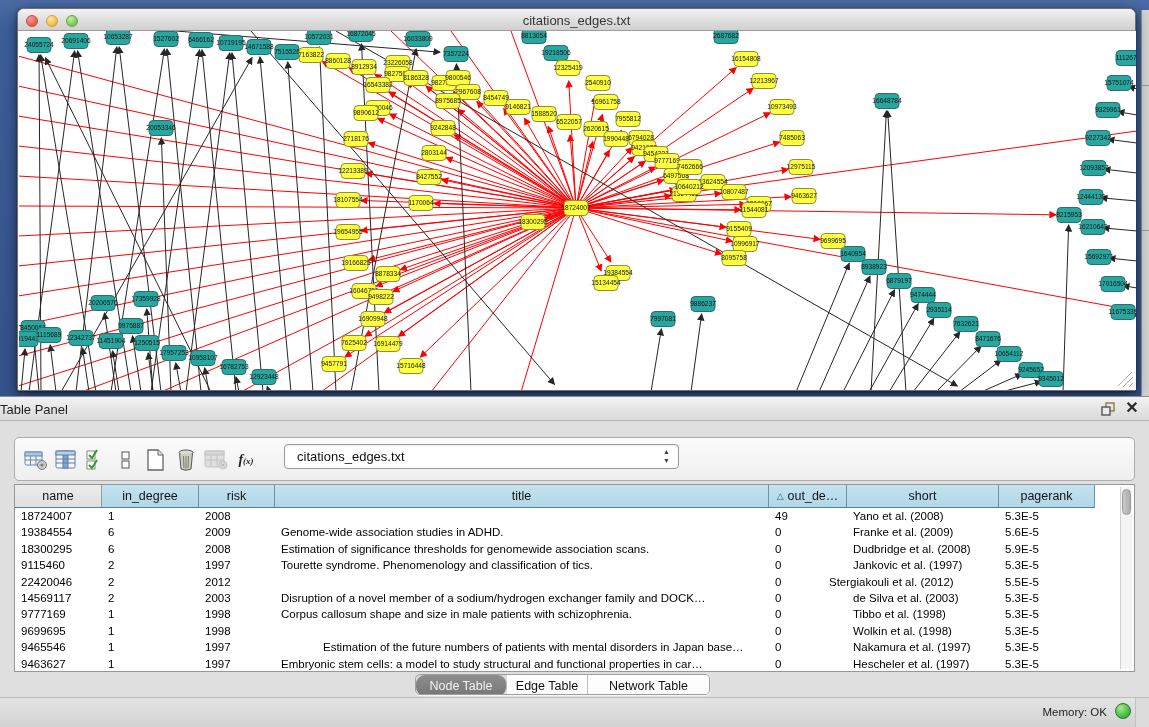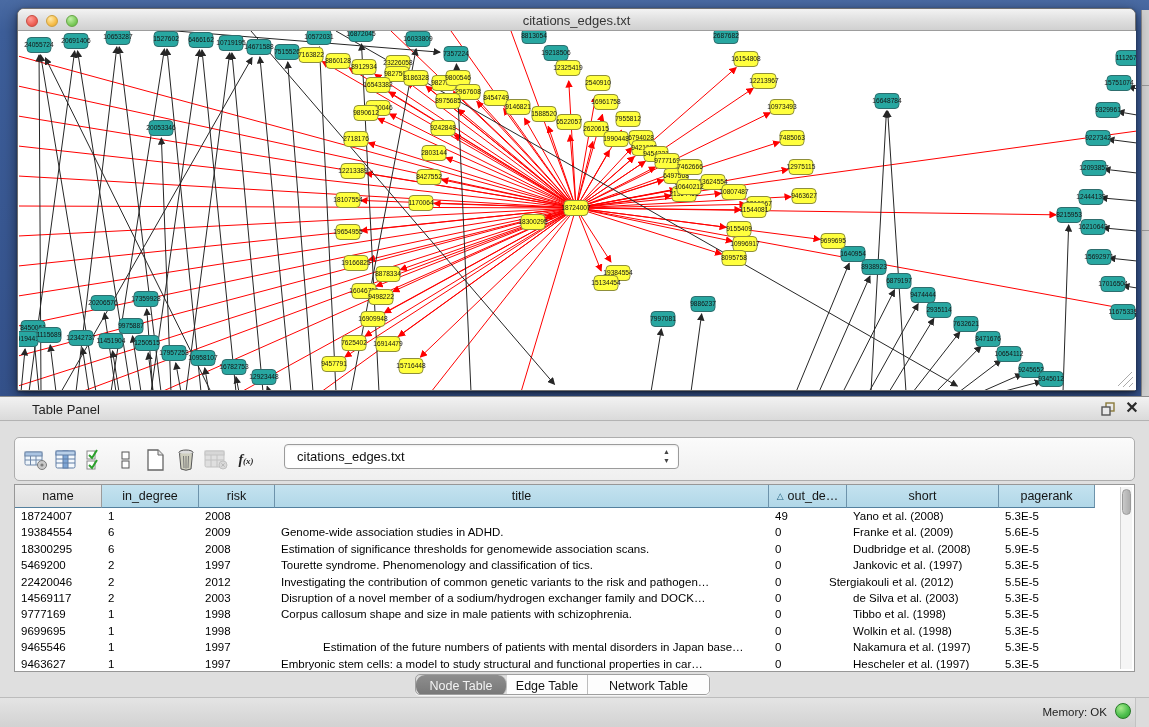--- a/index.html
+++ b/index.html
@@ -36,21 +36,21 @@
           background:
             linear-gradient(135deg, transparent 45%, #aaa 45%, #aaa 50%, transparent 50%) ,
             linear-gradient(135deg, transparent 65%, #aaa 65%, #aaa 70%, transparent 70%),
             linear-gradient(135deg, transparent 85%, #aaa 85%, #aaa 90%, transparent 90%);
   }
 
   
   .tp-header { position:absolute; left:0; top:396px; width:1149px; height:25px;
                background:linear-gradient(180deg,#f2f2f2,#dadada);
                border-top:1px solid #8d8d8d; border-bottom:1px solid #b3b3b3; }
-  .tp-header .tp-title { position:absolute; left:32px; top:5px; font-size:13px; color:#1f1f1f; }
+  .tp-header .tp-title { position:absolute; left:0; top:5px; font-size:13px; color:#1f1f1f; }
   .tp-float { position:absolute; left:1101px; top:5px; width:16px; height:14px; cursor:pointer; }
   .tp-close { position:absolute; left:1124px; top:2px; width:16px; height:18px;
               font-size:16px; font-weight:bold; color:#2b2b2b; cursor:pointer; line-height:18px; text-align:center; }
 
   .panel-body { position:absolute; left:0; top:422px; width:1149px; height:305px; background:#dfdfdf; }
 
   .toolbar { position:absolute; left:14px; top:15px; width:1121px; height:44px;
              background:linear-gradient(180deg,#fbfbfb,#efefef);
              border:1px solid #adadad; border-radius:5px; }
   .tb-icons { position:absolute; left:6px; top:9px; display:flex; align-items:center; }
@@ -659,33 +659,32 @@
         <div class="tr" style="top: 32.8px;">
           <div class="td" style="left: 0px; width: 87px;">18300295</div>
           <div class="td" style="left: 87px; width: 97px;">6</div>
           <div class="td" style="left: 184px; width: 76px;">2008</div>
           <div class="td" style="left: 260px; width: 494px;">Estimation of significance thresholds for genomewide association scans.</div>
           <div class="td" style="left: 754px; width: 78px;">0</div>
           <div class="td" style="left: 832px; width: 152px;">Dudbridge et al. (2008)</div>
           <div class="td" style="left: 984px; width: 96px;">5.9E-5</div>
         </div>
         <div class="tr" style="top: 49.2px;">
-          <div class="td" style="left: 0px; width: 87px;">5469200</div>
+          <div class="td" style="left: 0px; width: 87px;">9115460</div>
           <div class="td" style="left: 87px; width: 97px;">2</div>
           <div class="td" style="left: 184px; width: 76px;">1997</div>
           <div class="td" style="left: 260px; width: 494px;">Tourette syndrome. Phenomenology and classification of tics.</div>
           <div class="td" style="left: 754px; width: 78px;">0</div>
           <div class="td" style="left: 832px; width: 152px;">Jankovic et al. (1997)</div>
           <div class="td" style="left: 984px; width: 96px;">5.3E-5</div>
         </div>
         <div class="tr" style="top: 65.6px;">
           <div class="td" style="left: 0px; width: 87px;">22420046</div>
           <div class="td" style="left: 87px; width: 97px;">2</div>
           <div class="td" style="left: 184px; width: 76px;">2012</div>
-          <div class="td" style="left: 260px; width: 494px;">Investigating the contribution of common genetic variants to the risk and pathogen…</div>
           <div class="td" style="left: 754px; width: 78px;">0</div>
           <div class="td" style="left: 808px; width: 152px;">Stergiakouli et al. (2012)</div>
           <div class="td" style="left: 984px; width: 96px;">5.5E-5</div>
         </div>
         <div class="tr" style="top: 82px;">
           <div class="td" style="left: 0px; width: 87px;">14569117</div>
           <div class="td" style="left: 87px; width: 97px;">2</div>
           <div class="td" style="left: 184px; width: 76px;">2003</div>
           <div class="td" style="left: 260px; width: 494px;">Disruption of a novel member of a sodium/hydrogen exchanger family and DOCK…</div>
           <div class="td" style="left: 754px; width: 78px;">0</div>

